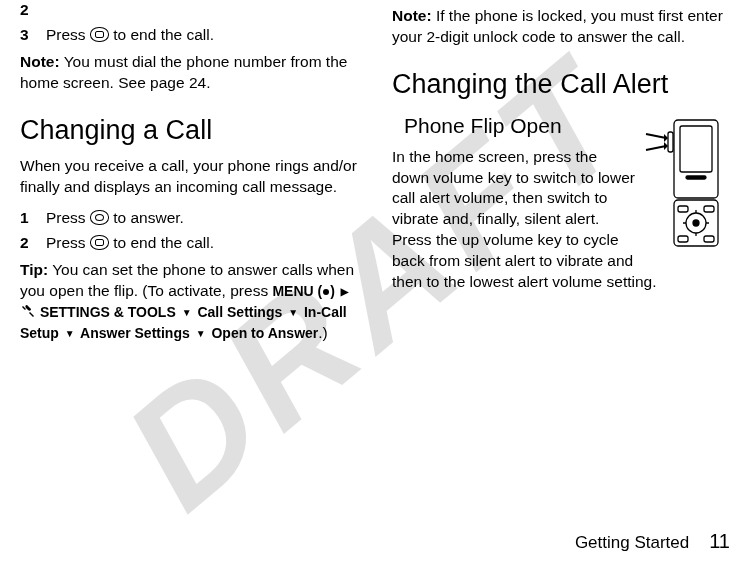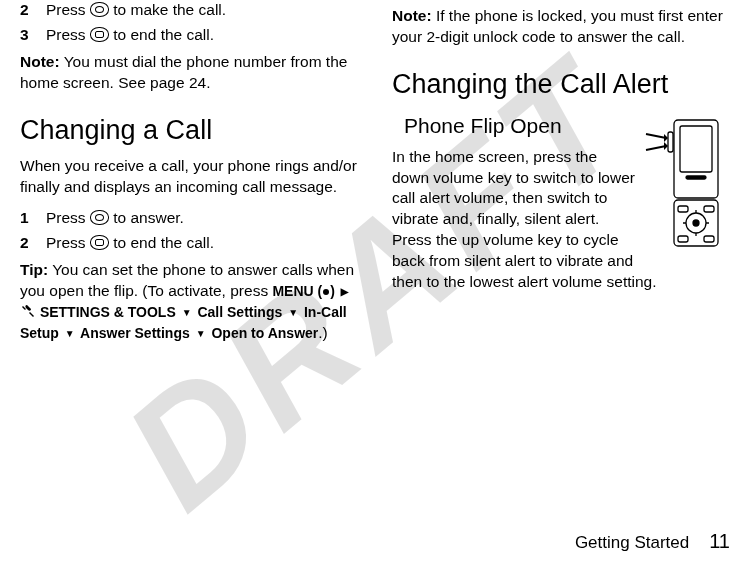--- a/index.html
+++ b/index.html
@@ -124,23 +124,20 @@
 <body>
 
 <div class="watermark">DRAFT</div>
 
 <div class="columns">
 
   <div class="col">
 
     <div class="step">
       <span class="step-num">2</span>
-      <span>
-        <span>Press </span><span class="key"></span><span> to make the call.</span>
-      </span>
     </div>
 
     <div class="step">
       <span class="step-num">3</span>
       <span>
         <span>Press </span><span class="key end"></span><span> to end the call.</span>
       </span>
     </div>
 
 

